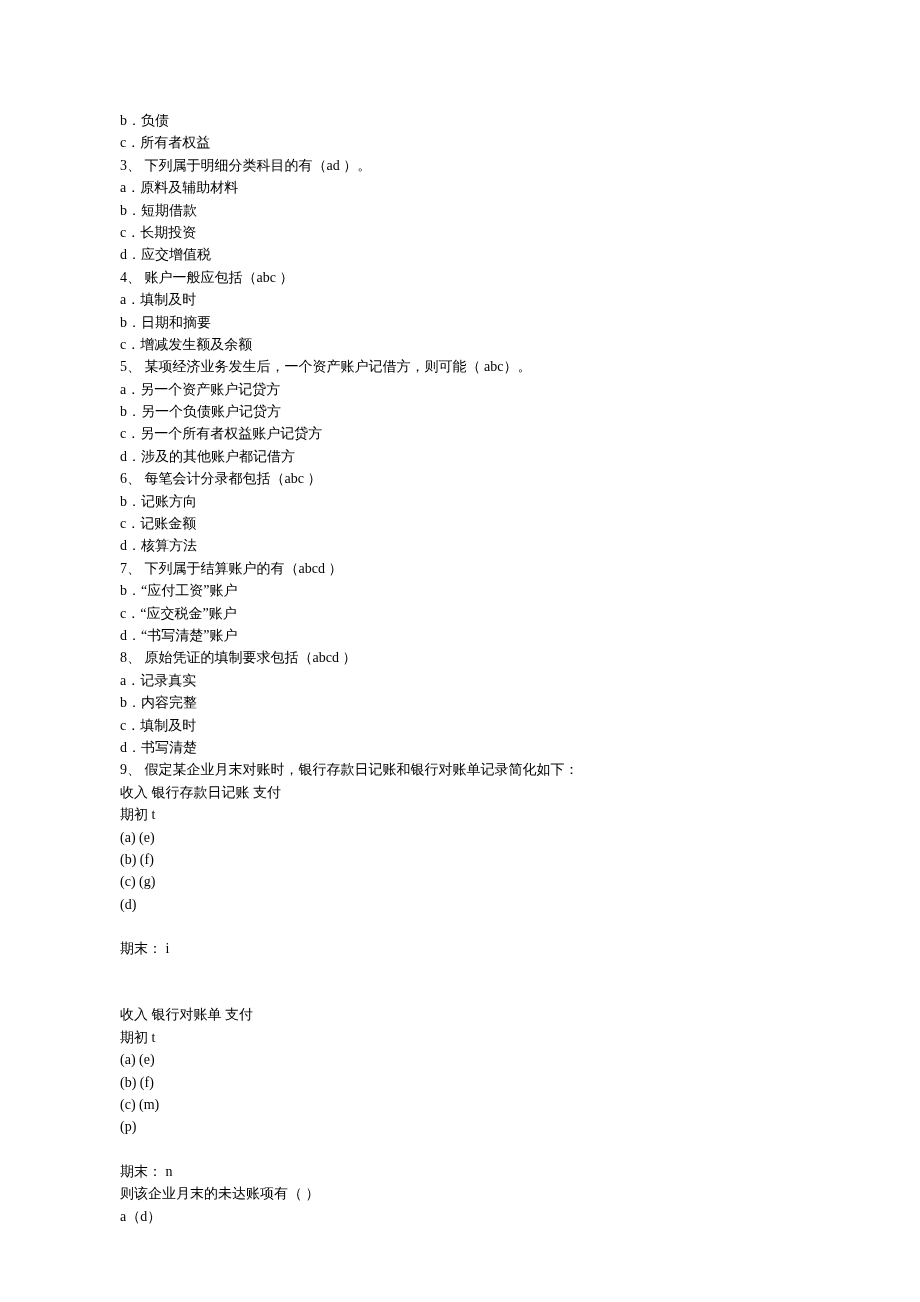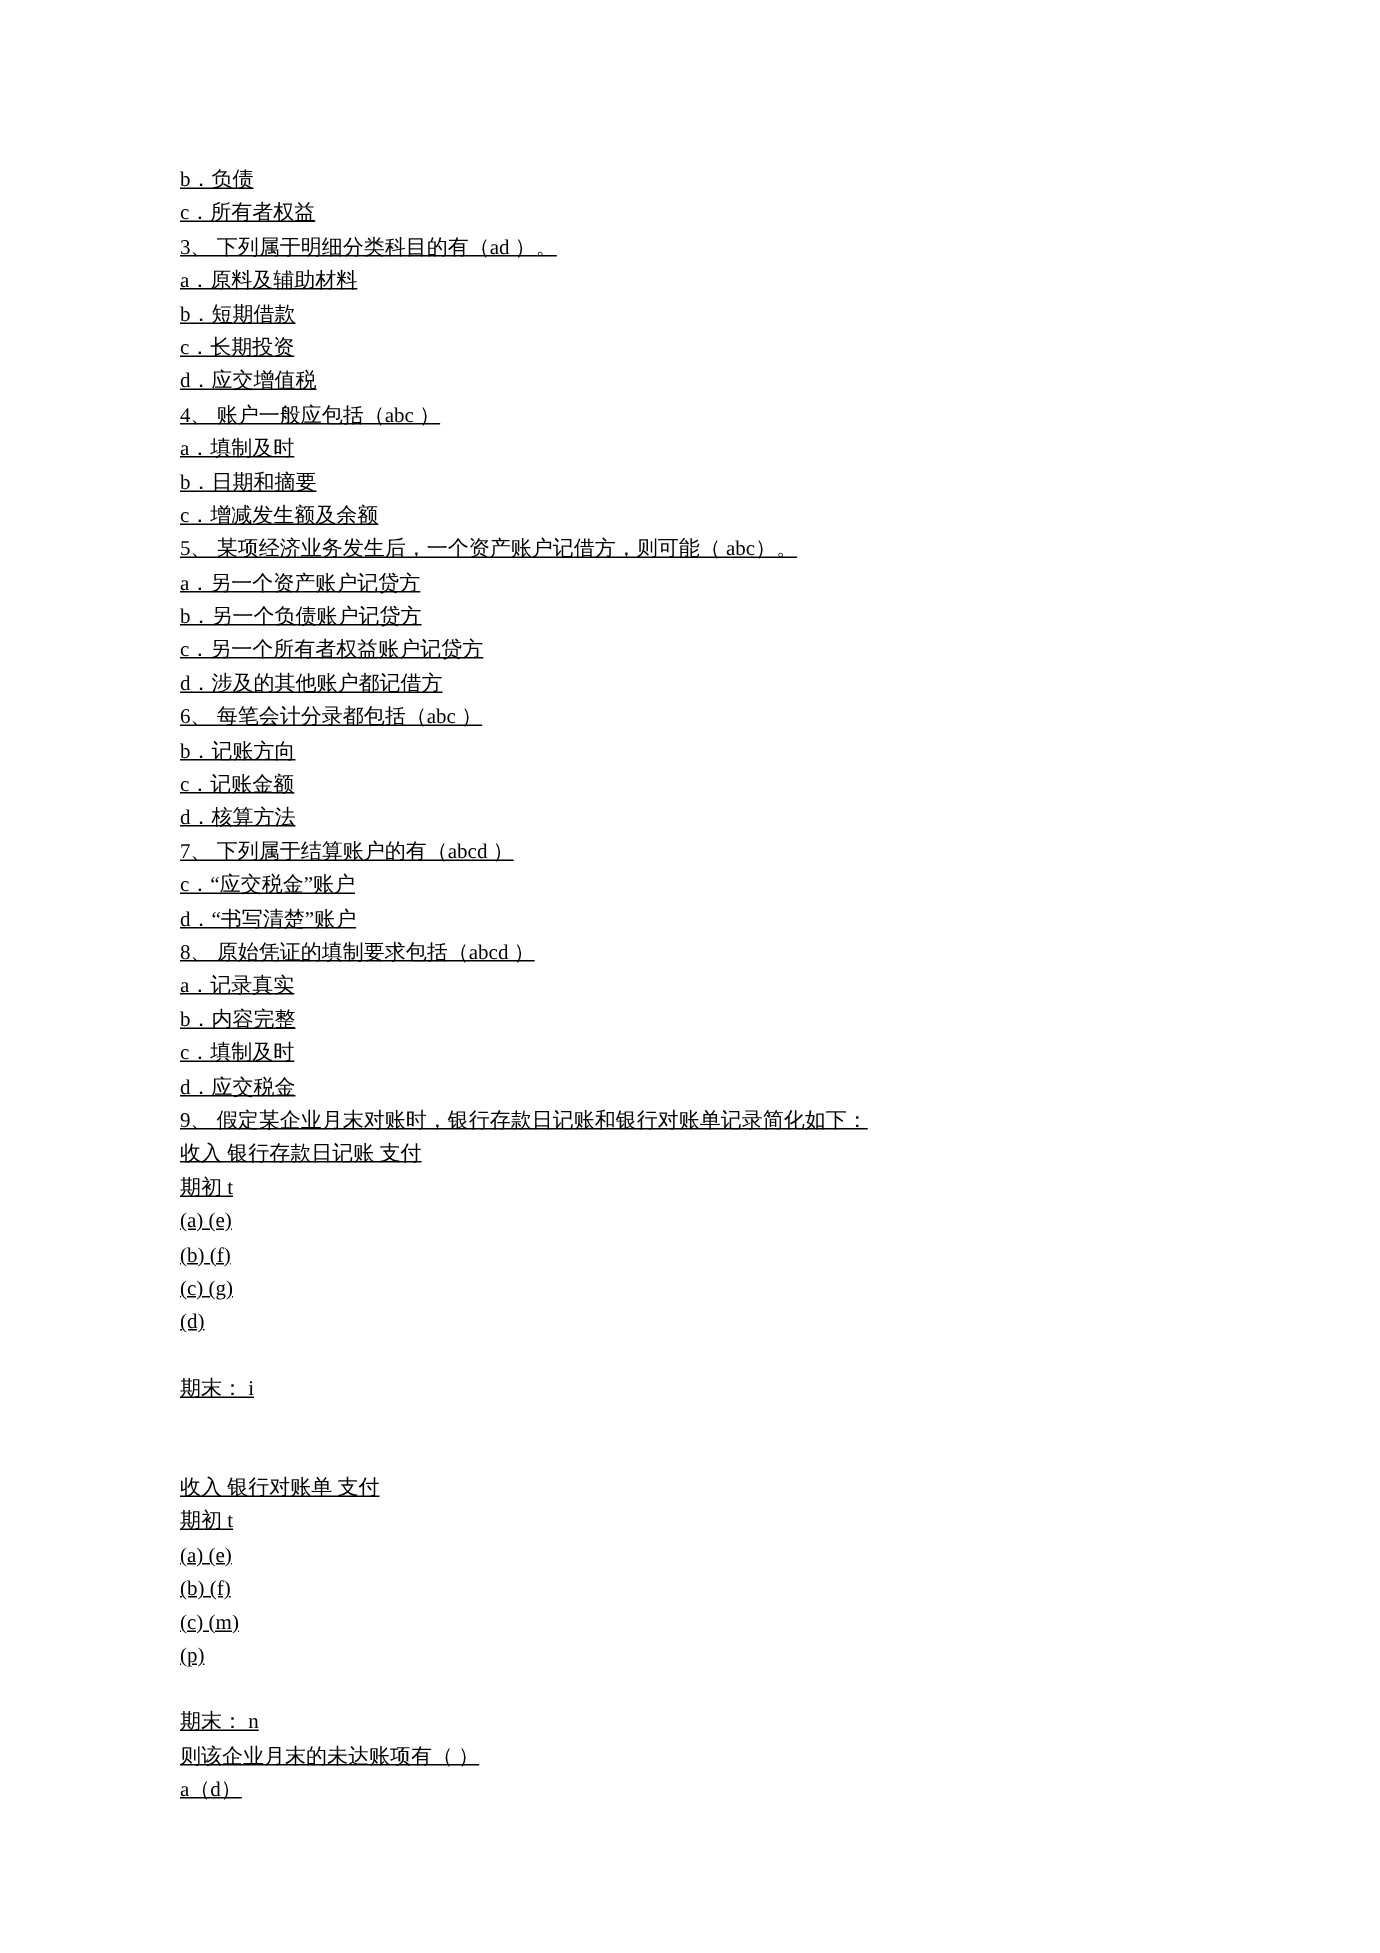--- a/index.html
+++ b/index.html
@@ -13,21 +13,20 @@
       line-height: 1.6;
       color: #000;
       background: #fff;
       padding: 110px 120px 60px 120px;
       width: 920px;
     }
     .line {
       display: block;
       margin: 0;
       padding: 0;
-      text-decoration: underline;
     }
     .blank {
       height: 22px;
     }
   </style>
 </head>
 <body>
 
 <div id="content">
     <div class="line">b．负债</div>
@@ -44,27 +43,28 @@
     <div class="line">5、 某项经济业务发生后，一个资产账户记借方，则可能（ abc）。</div>
     <div class="line">a．另一个资产账户记贷方</div>
     <div class="line">b．另一个负债账户记贷方</div>
     <div class="line">c．另一个所有者权益账户记贷方</div>
     <div class="line">d．涉及的其他账户都记借方</div>
     <div class="line">6、 每笔会计分录都包括（abc ）</div>
     <div class="line">b．记账方向</div>
     <div class="line">c．记账金额</div>
     <div class="line">d．核算方法</div>
     <div class="line">7、 下列属于结算账户的有（abcd ）</div>
+    <div class="line">b．“应付工资”账户</div>
     <div class="line">c．“应交税金”账户</div>
     <div class="line">d．“书写清楚”账户</div>
     <div class="line">8、 原始凭证的填制要求包括（abcd ）</div>
     <div class="line">a．记录真实</div>
     <div class="line">b．内容完整</div>
     <div class="line">c．填制及时</div>
-    <div class="line">d．应交税金</div>
+    <div class="line">d．书写清楚</div>
     <div class="line">9、 假定某企业月末对账时，银行存款日记账和银行对账单记录简化如下：</div>
     <div class="line">收入 银行存款日记账 支付</div>
     <div class="line">期初 t</div>
     <div class="line">(a) (e)</div>
     <div class="line">(b) (f)</div>
     <div class="line">(c) (g)</div>
     <div class="line">(d)</div>
     <div class="line blank"></div>
     <div class="line">期末： i</div>
     <div class="line blank"></div>

